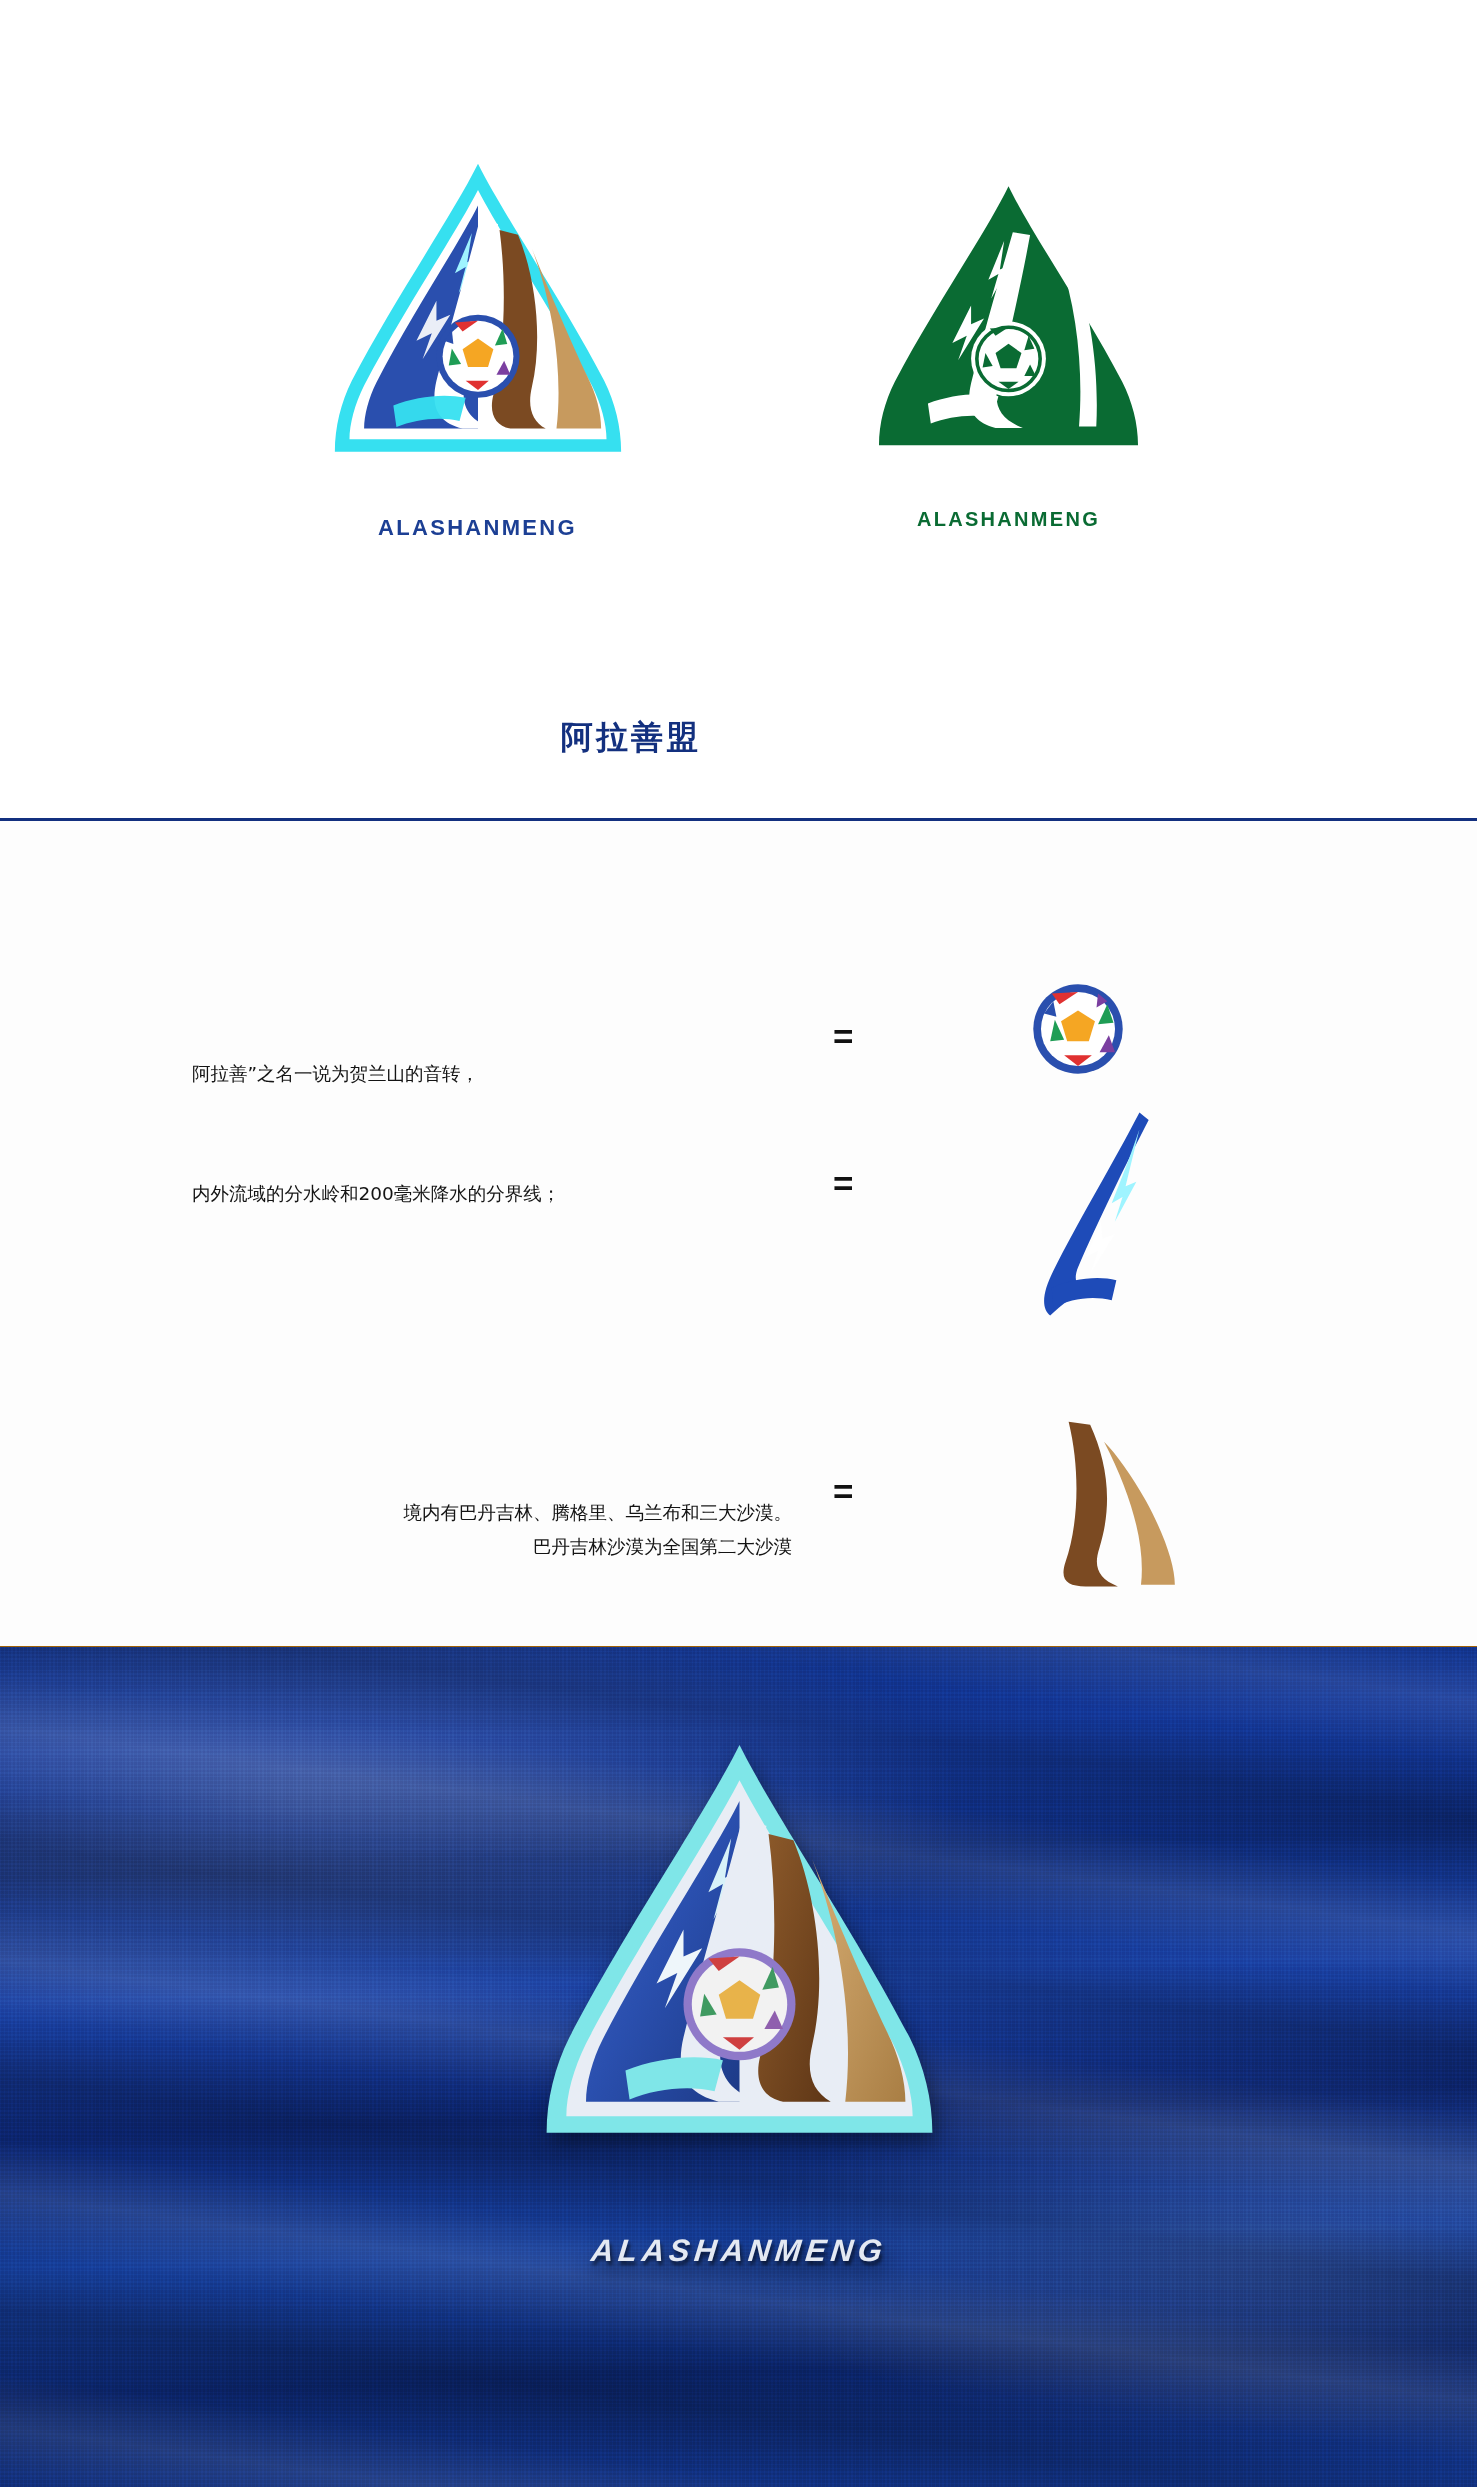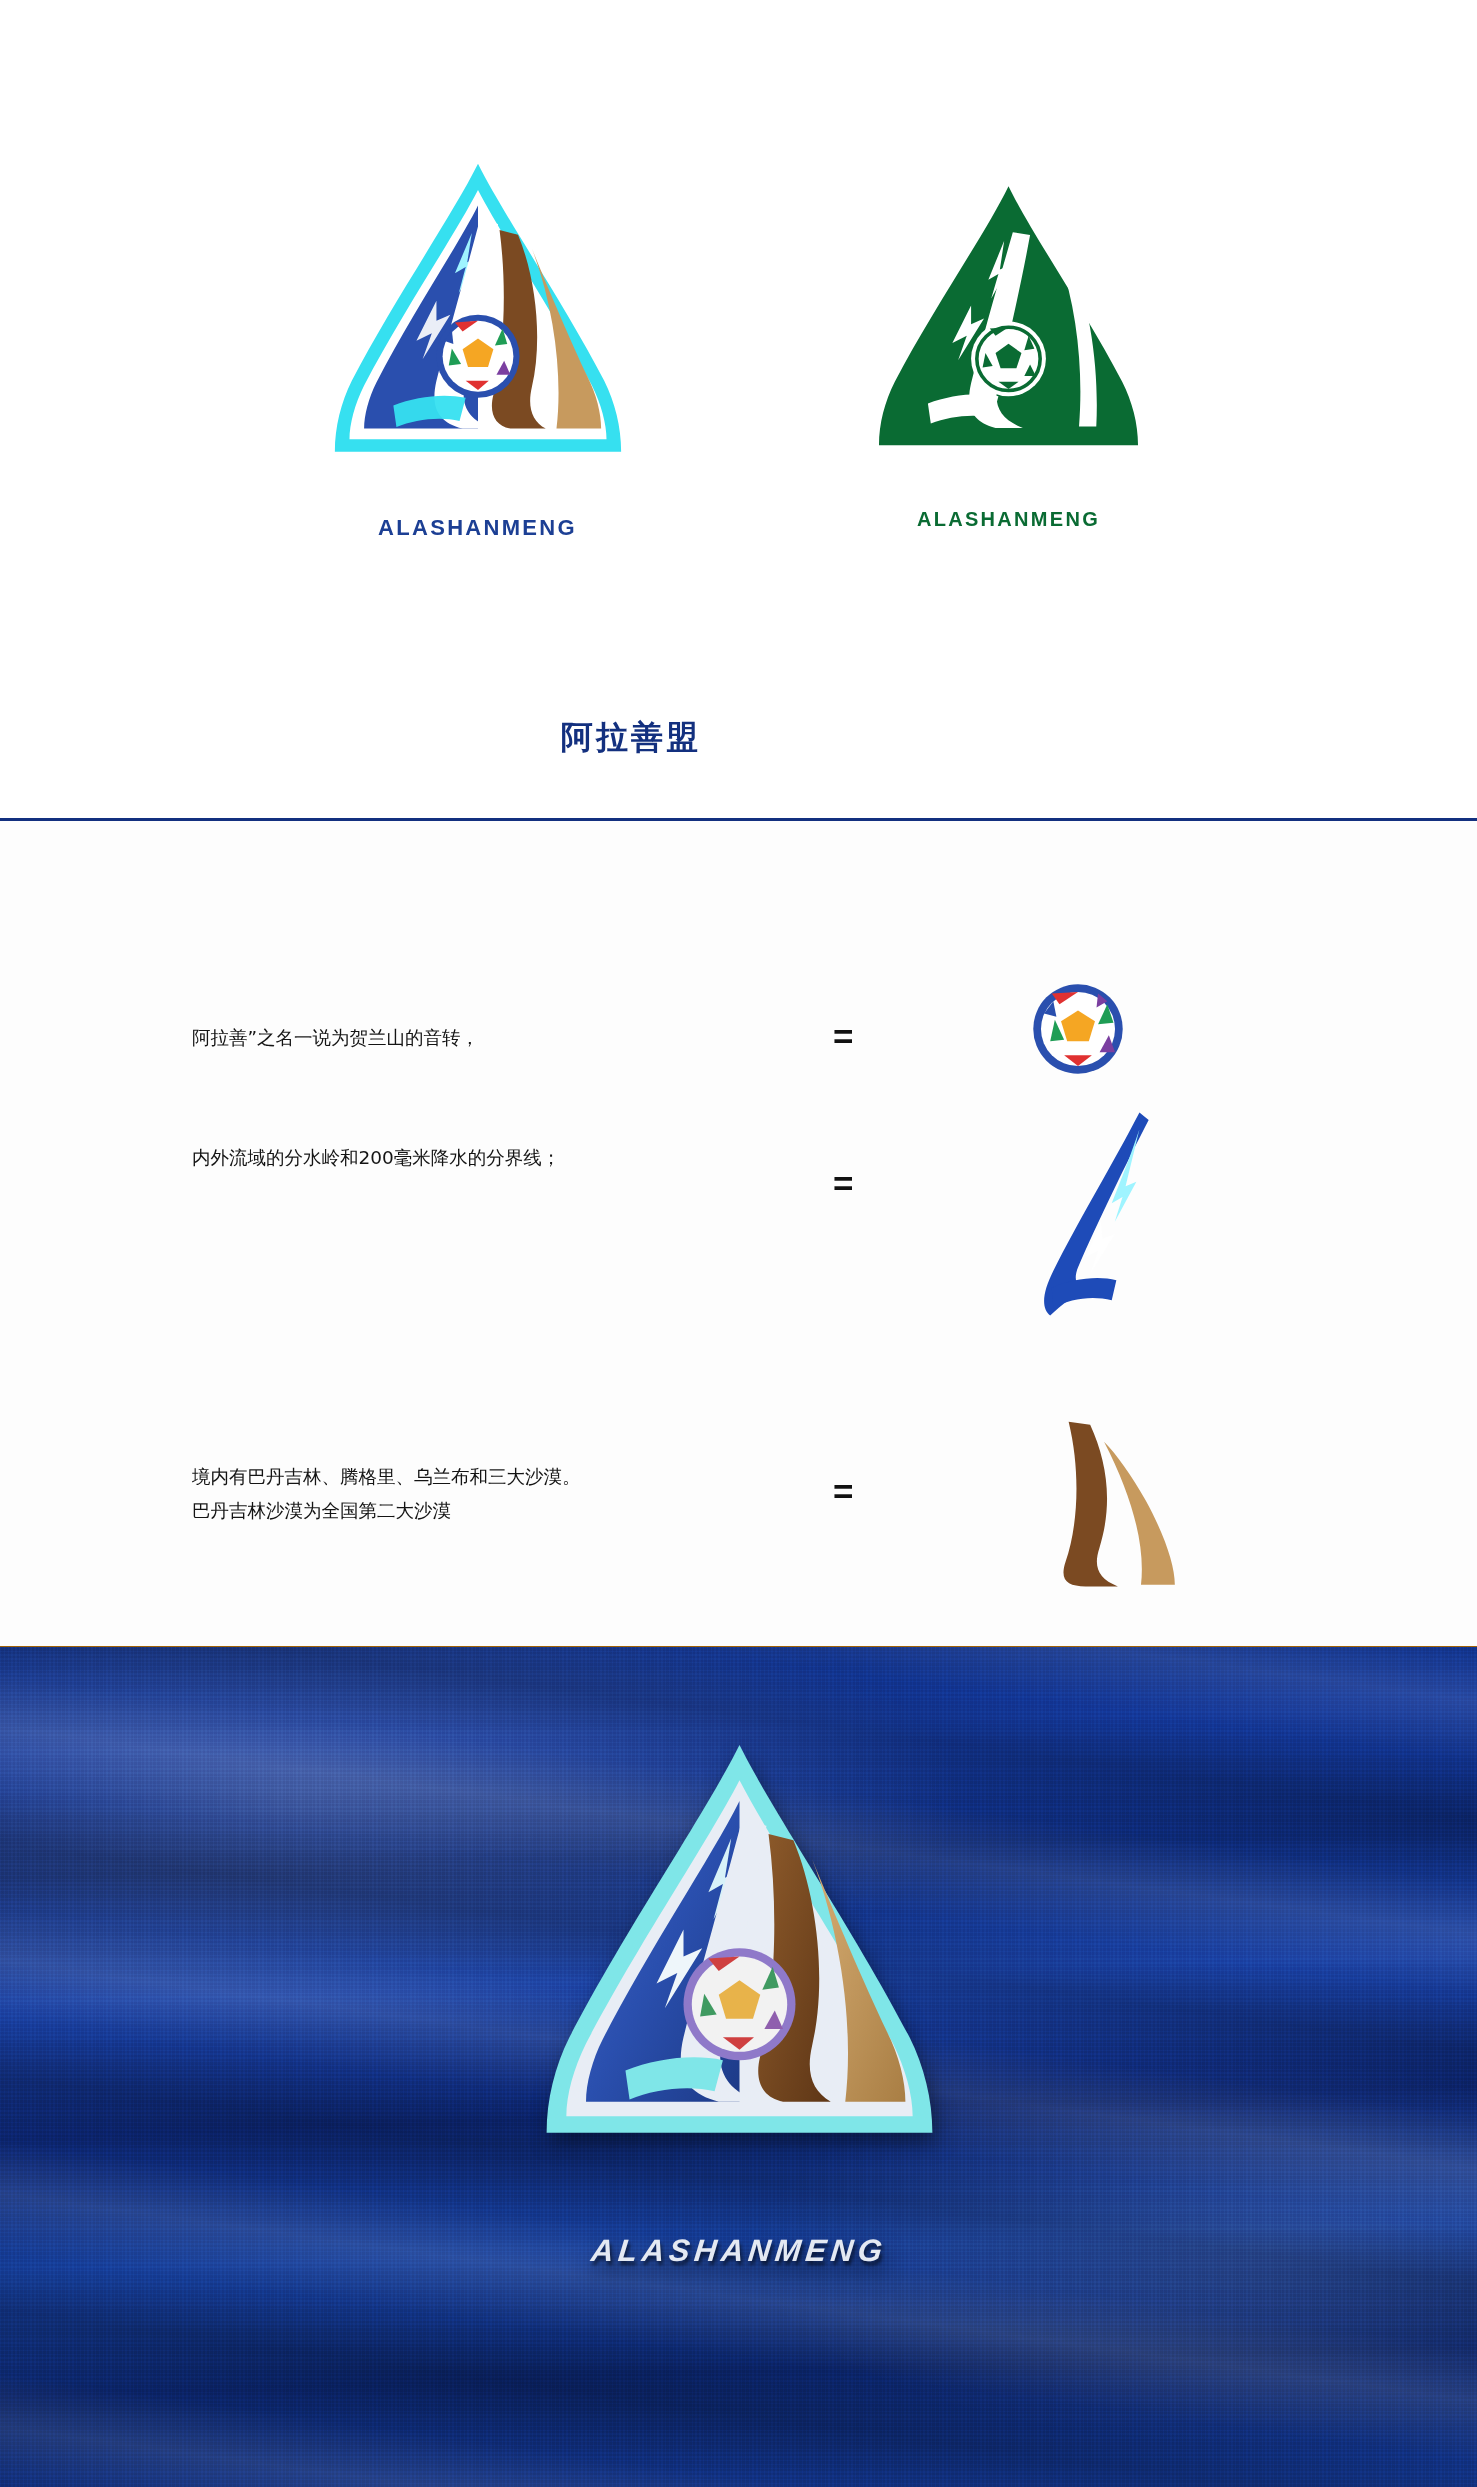--- a/index.html
+++ b/index.html
@@ -82,20 +82,21 @@
     width: 1478px;
   }
   .row .text {
     position: absolute;
     left: 192px;
     width: 600px;
     color: #141414;
     font-size: 18.5px;
     line-height: 1.85;
     font-family: "DejaVu Sans", "Liberation Sans", sans-serif;
+    margin-top: 36px;
   }
   .row .eq {
     position: absolute;
     left: 833px;
     color: #111111;
     font-size: 35px;
     font-weight: bold;
     font-family: "Liberation Sans", sans-serif;
   }
   .row .glyph {
@@ -108,21 +109,21 @@
   #row-3 { top: 547px;  height: 254px; }
 
   #row-1 .text { top: 123px; }
   #row-1 .eq   { top: 119px; }
   #row-1 .glyph{ top: 77px; }
 
   #row-2 .text { top: 35px; }
   #row-2 .eq   { top: 58px; }
   #row-2 .glyph{ top: 0px; }
 
-  #row-3 .text { top: 92px; }
+  #row-3 .text { top: 92px; text-align: right; }
   #row-3 .eq   { top: 104px; }
   #row-3 .glyph{ top: 46px; }
 
   
   .fabric-section {
     position: absolute;
     top: 1647px;
     left: 0;
     width: 1478px;
     height: 841px;

